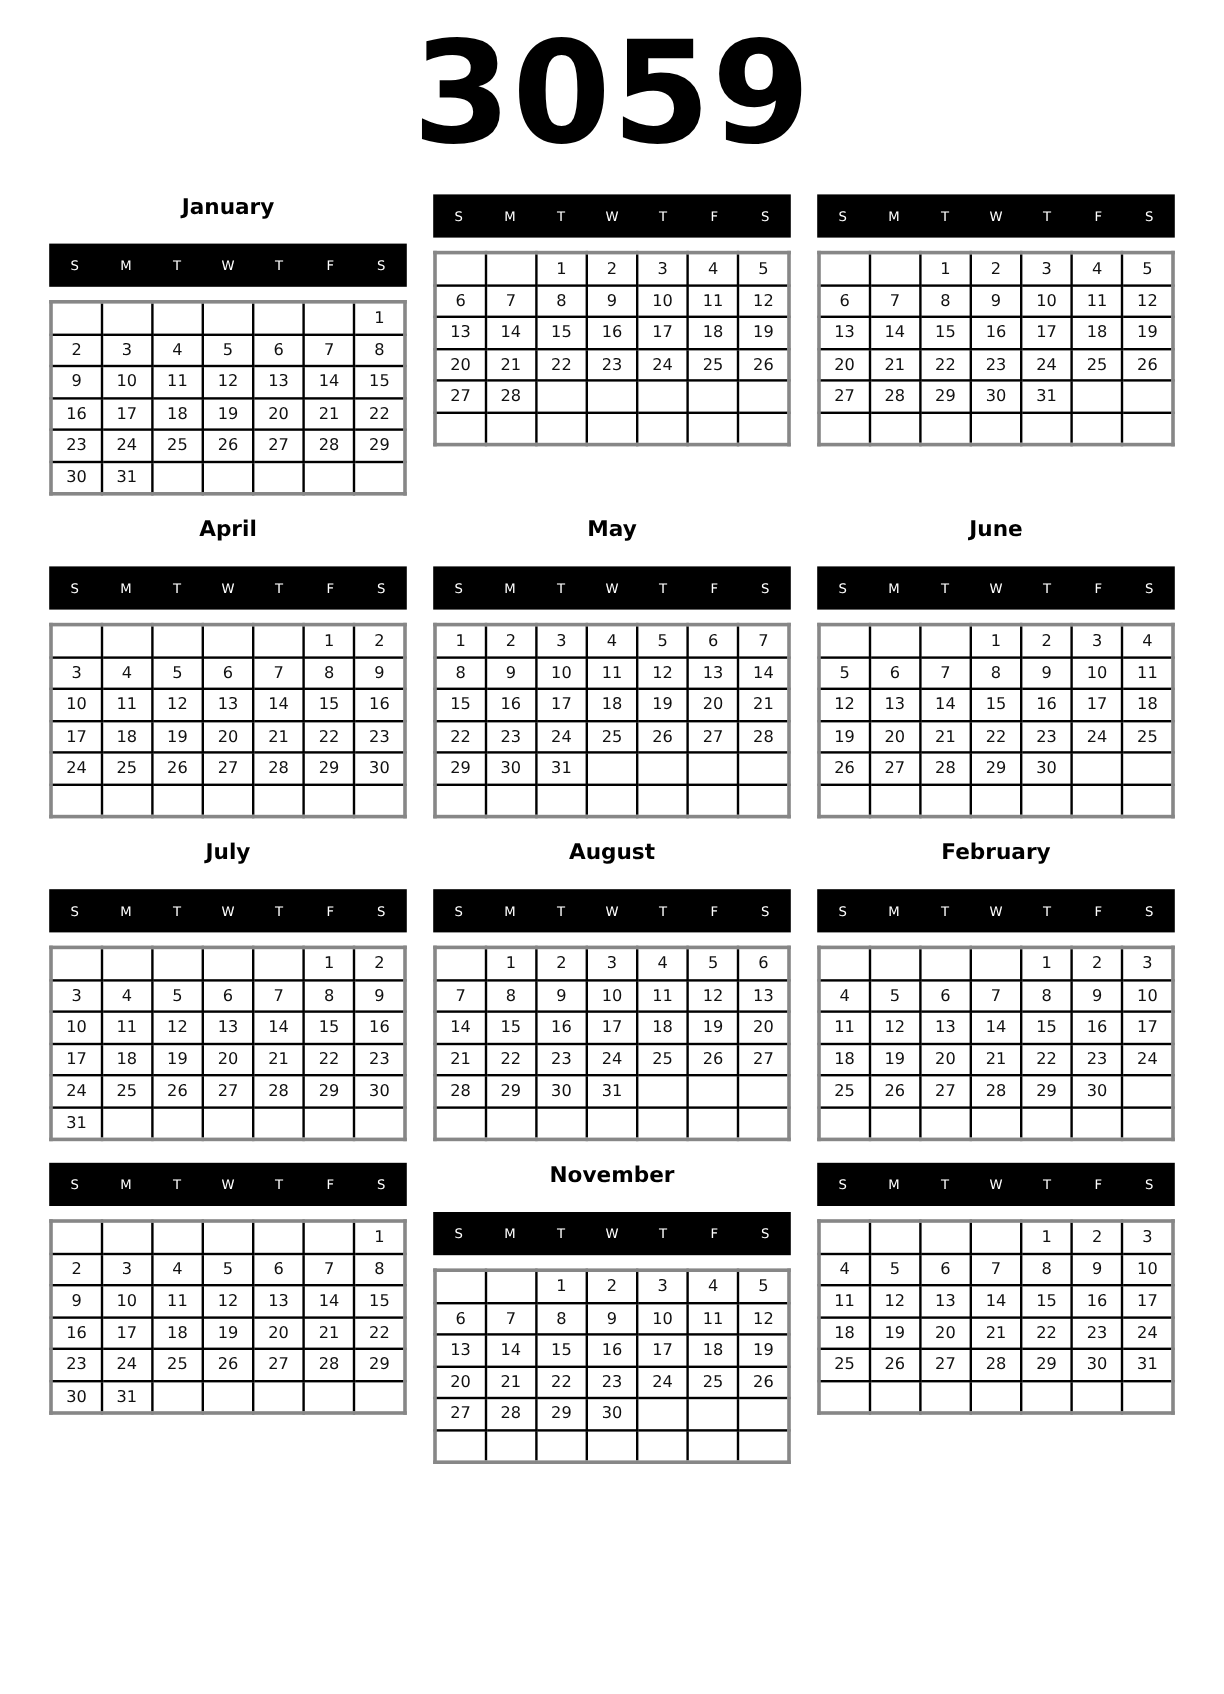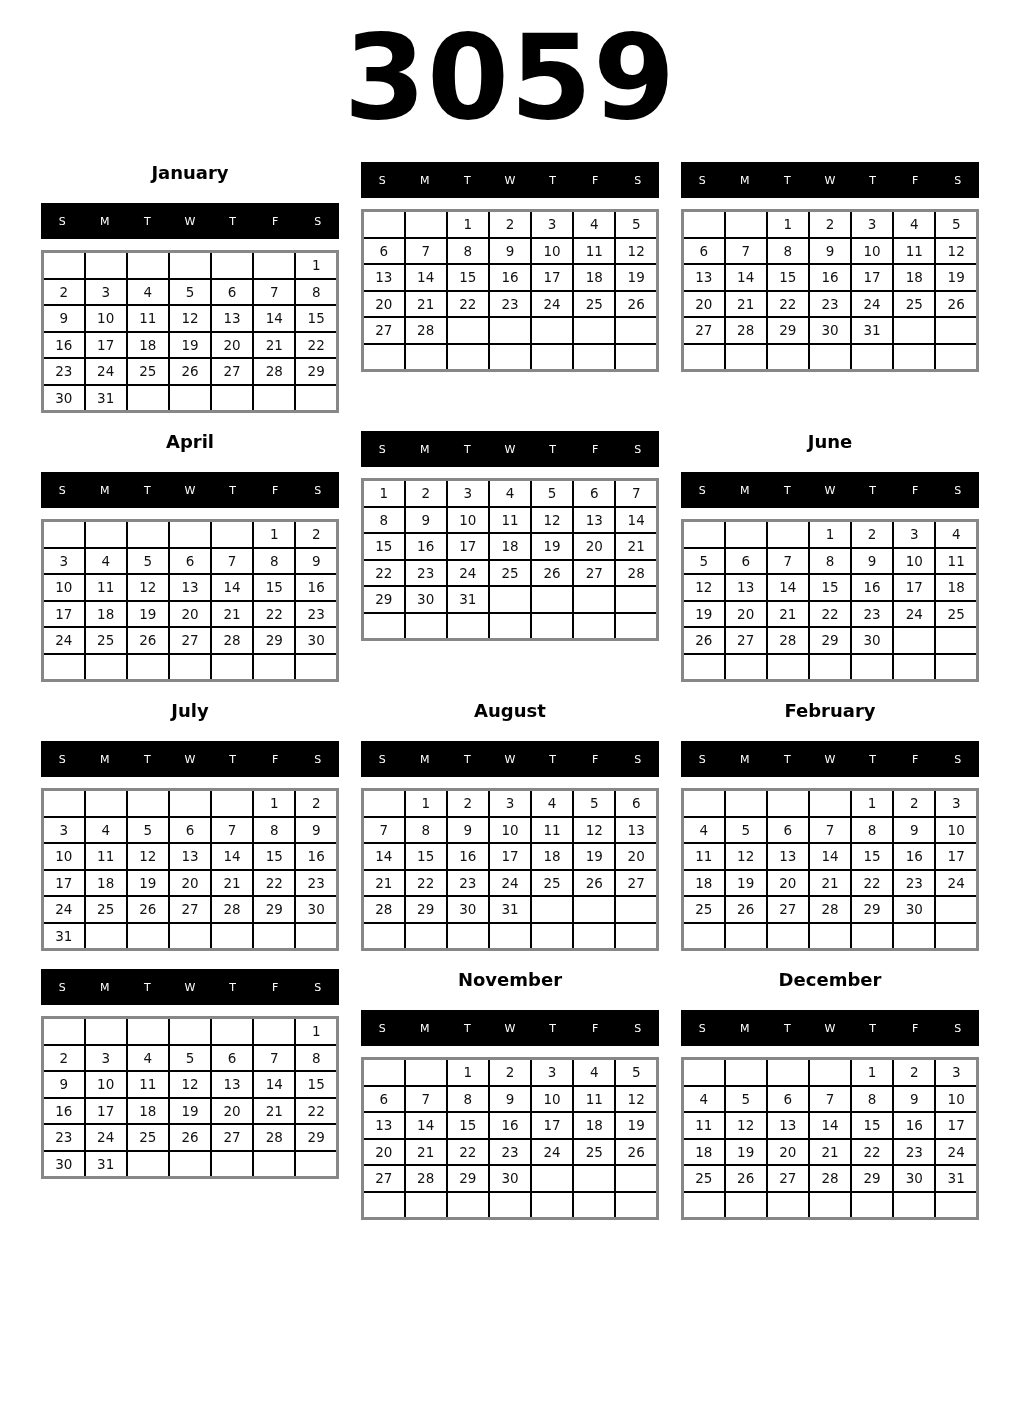--- a/index.html
+++ b/index.html
@@ -346,20 +346,21 @@
             <td></td>
             <td></td>
             <td></td>
             <td></td>
           </tr>
         </tbody>
     </table>
   </div>
 
   <div class="month">
+    <h2 class="month-title">May</h2>
     <div class="weekday-bar">
         <span class="wd">S</span>
         <span class="wd">M</span>
         <span class="wd">T</span>
         <span class="wd">W</span>
         <span class="wd">T</span>
         <span class="wd">F</span>
         <span class="wd">S</span>
       </div>
     <table class="cal">
@@ -841,21 +842,20 @@
             <td></td>
             <td></td>
             <td></td>
             <td></td>
           </tr>
         </tbody>
     </table>
   </div>
 
   <div class="month">
-    <h2 class="month-title">December</h2>
     <div class="weekday-bar">
         <span class="wd">S</span>
         <span class="wd">M</span>
         <span class="wd">T</span>
         <span class="wd">W</span>
         <span class="wd">T</span>
         <span class="wd">F</span>
         <span class="wd">S</span>
       </div>
     <table class="cal">

